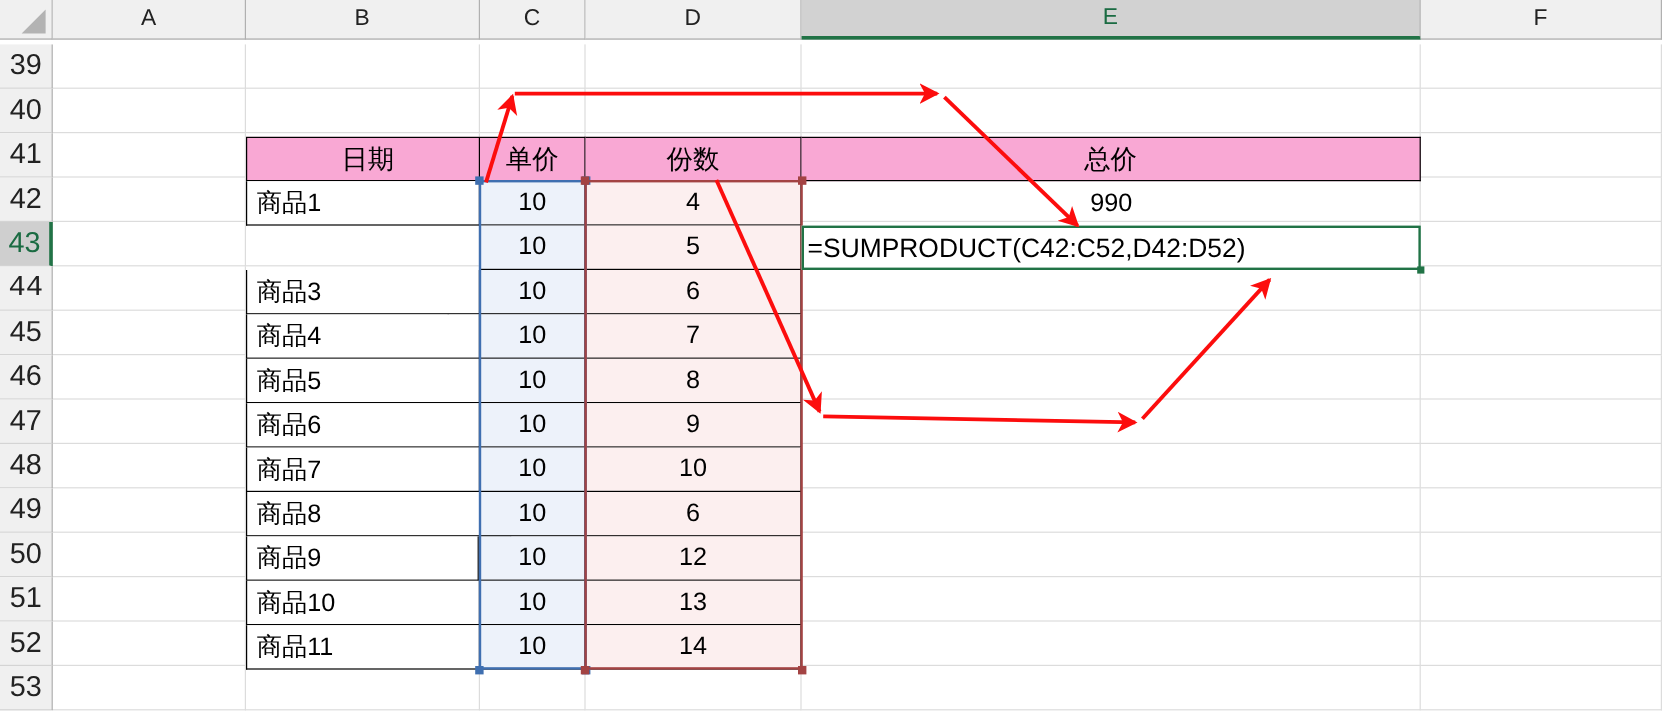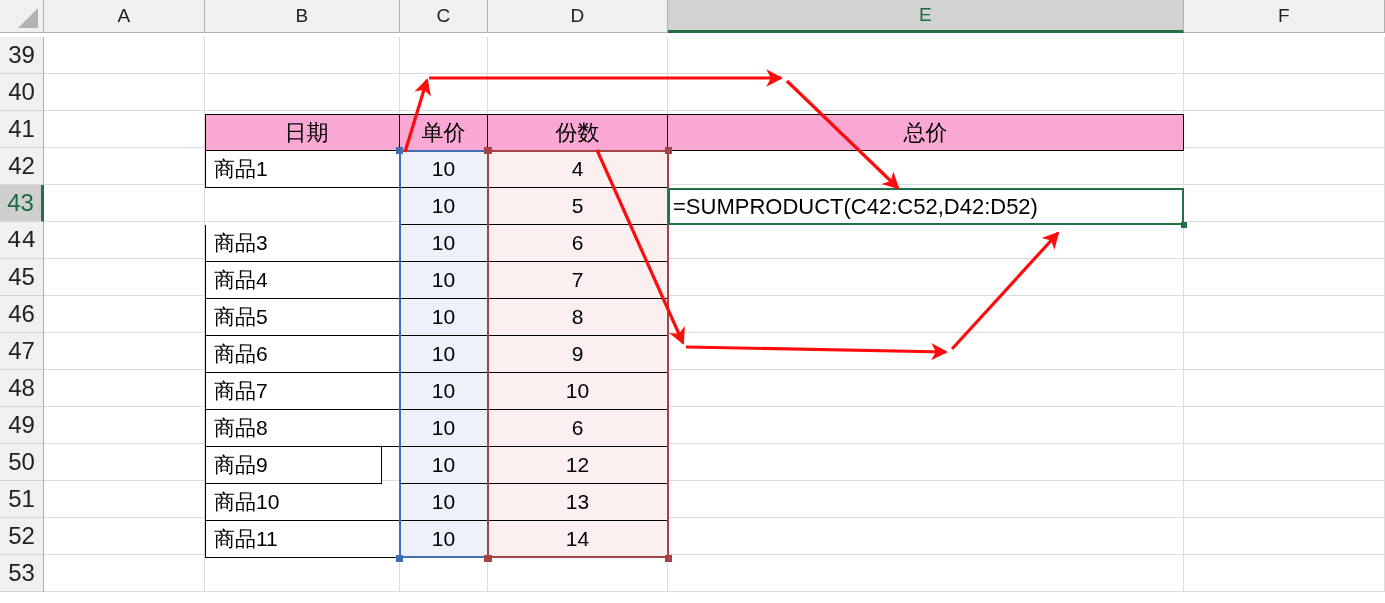--- a/index.html
+++ b/index.html
@@ -291,31 +291,32 @@
       <div class="tcell body center fill-d" style="left: 488px; top: 299px; width: 180px; height: 37px;">8</div>
       <div class="tcell body first left" style="left: 205px; top: 336px; width: 195px; height: 37px;">商品6</div>
       <div class="tcell body center fill-c" style="left: 400px; top: 336px; width: 88px; height: 37px;">10</div>
       <div class="tcell body center fill-d" style="left: 488px; top: 336px; width: 180px; height: 37px;">9</div>
       <div class="tcell body first left" style="left: 205px; top: 373px; width: 195px; height: 37px;">商品7</div>
       <div class="tcell body center fill-c" style="left: 400px; top: 373px; width: 88px; height: 37px;">10</div>
       <div class="tcell body center fill-d" style="left: 488px; top: 373px; width: 180px; height: 37px;">10</div>
       <div class="tcell body first left" style="left: 205px; top: 410px; width: 221px; height: 37px;">商品8</div>
       <div class="tcell body center fill-c" style="left: 400px; top: 410px; width: 88px; height: 37px;">10</div>
       <div class="tcell body center fill-d" style="left: 488px; top: 410px; width: 180px; height: 37px;">6</div>
-      <div class="tcell body first left" style="left: 205px; top: 447px; width: 177px; height: 37px;">商品9</div>
+      <div class="tcell body first left" style="left: 205px; top: 447px; width: 194px; height: 37px;">商品9</div>
       <div class="tcell body center fill-c" style="left: 400px; top: 447px; width: 88px; height: 37px;">10</div>
       <div class="tcell body center fill-d" style="left: 488px; top: 447px; width: 180px; height: 37px;">12</div>
       <div class="tcell body first left" style="left: 205px; top: 484px; width: 195px; height: 37px;">商品10</div>
       <div class="tcell body center fill-c" style="left: 400px; top: 484px; width: 88px; height: 37px;">10</div>
       <div class="tcell body center fill-d" style="left: 488px; top: 484px; width: 180px; height: 37px;">13</div>
       <div class="tcell body first left" style="left: 205px; top: 521px; width: 195px; height: 37px;">商品11</div>
       <div class="tcell body center fill-c" style="left: 400px; top: 521px; width: 88px; height: 37px;">10</div>
       <div class="tcell body center fill-d" style="left: 488px; top: 521px; width: 180px; height: 37px;">14</div>
     </div>
 
+  <div class="e-value" id="e42" style="left:668px;top:151px;width:516px;height:37px;">990</div>
 
   <div class="active-cell" id="e43" style="left:668px;top:188px;width:516px;height:37px;">=SUMPRODUCT(C42:C52,D42:D52)</div>
   <div class="active-handle" style="left:1181px;top:222px;"></div>
 
   <div class="range-outline range-c" style="left:399px;top:150px;width:90px;height:408px;"></div>
   <div class="handle blue" style="left:396px;top:147px;"></div>
   <div class="handle blue" style="left:396px;top:555px;"></div>
   <div class="handle blue" style="left:485px;top:147px;"></div>
   <div class="handle blue" style="left:485px;top:555px;"></div>
 

